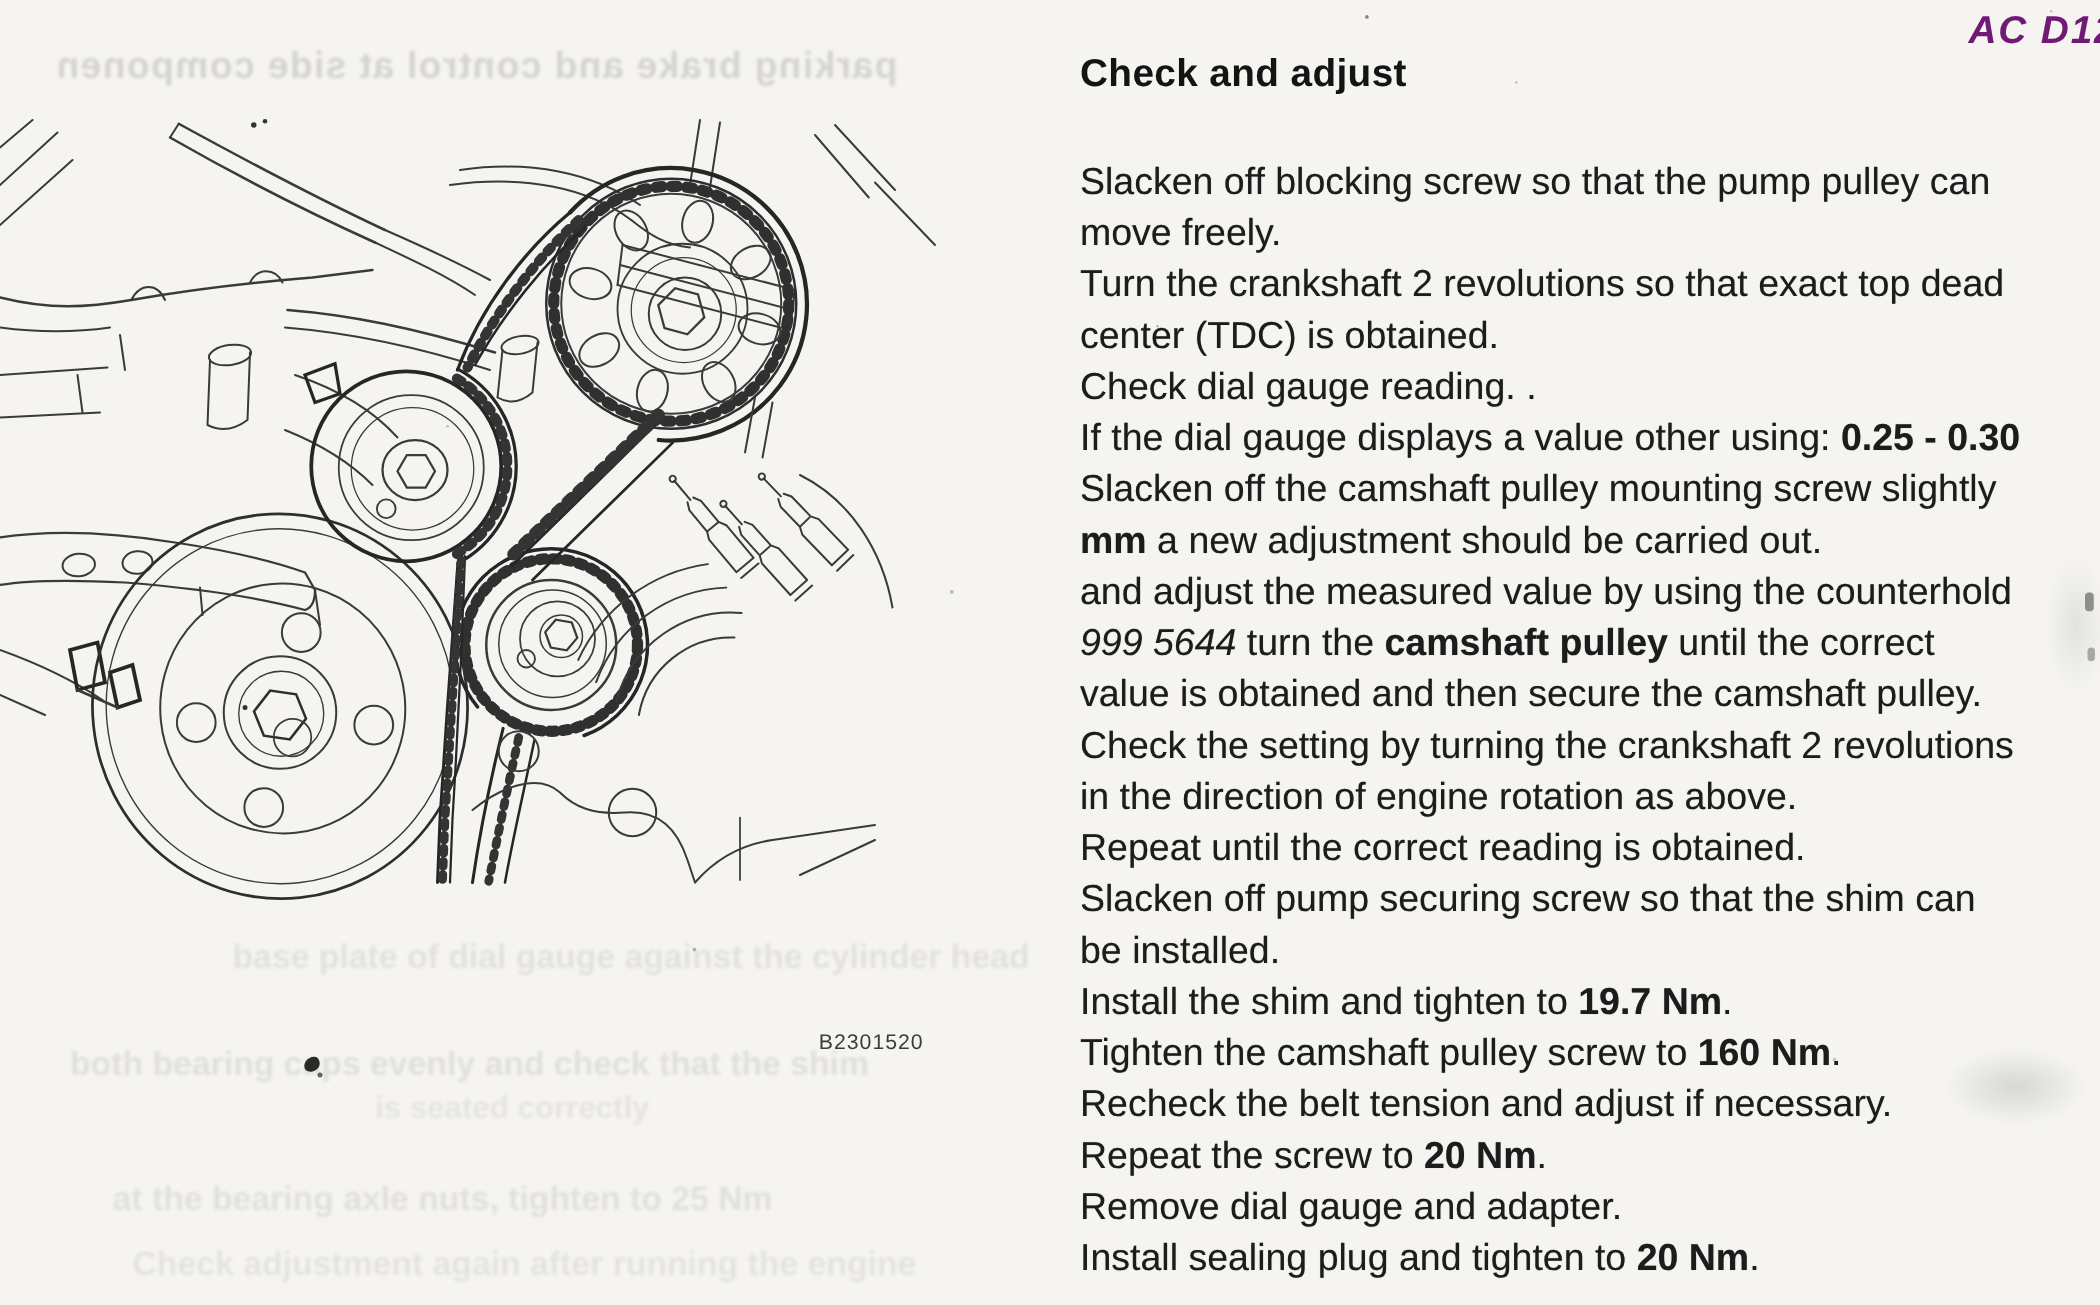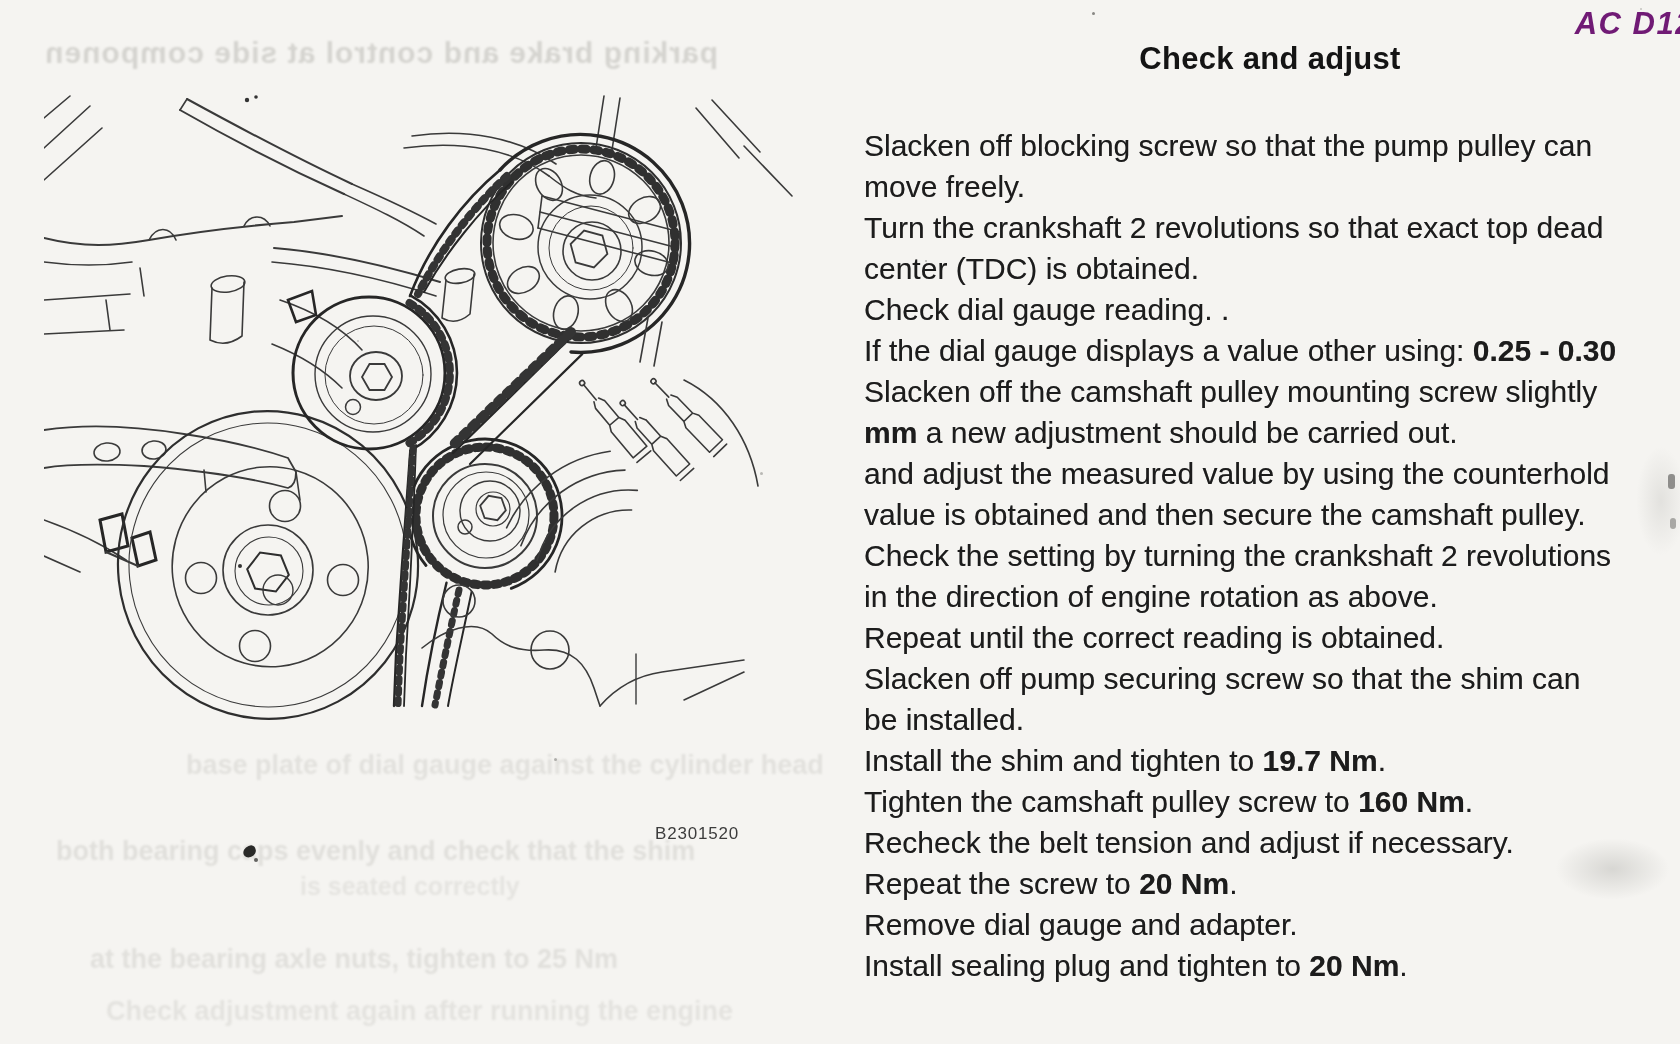--- a/index.html
+++ b/index.html
@@ -13,28 +13,28 @@
   }
   
   .doc-code{
     position:absolute;top:6px;left:1394px;width:300px;text-align:right;
     font-size:31px;font-weight:bold;font-style:italic;letter-spacing:1.5px;
     color:#701a75;
   }
   .right-col{position:absolute;left:864px;top:40px;width:812px;}
   .section-title{
     font-size:31px;font-weight:bold;line-height:38px;letter-spacing:.3px;
-    margin:0 0 47px 0;color:#141414;text-align:center;
+    margin:0 0 47px 0;color:#141414;
   }
   .instructions{font-size:30px;line-height:41px;margin-top:38px;}
   .txt-line{white-space:pre;color:#1c1c1c;text-shadow:0 0 .6px rgba(25,25,25,.45);}
   .txt-line .b{font-weight:bold;}
   .txt-line .i{font-style:italic;}
   
-  .figure-wrap{position:absolute;left:0;top:88px;width:775px;height:665px;padding-left:44px;}
+  .figure-wrap{position:absolute;left:0;top:88px;width:775px;height:665px;}
   .figure-label{
     position:absolute;left:655px;top:736px;font-size:17px;letter-spacing:.8px;
     color:#3c3c3c;
   }
   svg{display:block;}
   
   .ghost{
     position:absolute;font-weight:bold;color:var(--ghost);
     filter:blur(1.2px);white-space:nowrap;pointer-events:none;
   }
@@ -80,20 +80,21 @@
   <div class="instructions">
       <div class="txt-line"><span>Slacken off blocking screw so that the pump pulley can</span></div>
       <div class="txt-line"><span>move freely.</span></div>
       <div class="txt-line"><span>Turn the crankshaft 2 revolutions so that exact top dead</span></div>
       <div class="txt-line"><span>center (TDC) is obtained.</span></div>
       <div class="txt-line"><span>Check dial gauge reading. .</span></div>
       <div class="txt-line"><span>If the dial gauge displays a value other using: </span><span class="b">0.25 - 0.30</span></div>
       <div class="txt-line"><span>Slacken off the camshaft pulley mounting screw slightly</span></div>
       <div class="txt-line"><span class="b">mm</span><span> a new adjustment should be carried out.</span></div>
       <div class="txt-line"><span>and adjust the measured value by using the counterhold</span></div>
+      <div class="txt-line"><span class="i">999 5644</span><span> turn the </span><span class="b">camshaft pulley</span><span> until the correct</span></div>
       <div class="txt-line"><span>value is obtained and then secure the camshaft pulley.</span></div>
       <div class="txt-line"><span>Check the setting by turning the crankshaft 2 revolutions</span></div>
       <div class="txt-line"><span>in the direction of engine rotation as above.</span></div>
       <div class="txt-line"><span>Repeat until the correct reading is obtained.</span></div>
       <div class="txt-line"><span>Slacken off pump securing screw so that the shim can</span></div>
       <div class="txt-line"><span>be installed.</span></div>
       <div class="txt-line"><span>Install the shim and tighten to </span><span class="b">19.7 Nm</span><span>.</span></div>
       <div class="txt-line"><span>Tighten the camshaft pulley screw to </span><span class="b">160 Nm</span><span>.</span></div>
       <div class="txt-line"><span>Recheck the belt tension and adjust if necessary.</span></div>
       <div class="txt-line"><span>Repeat the screw to </span><span class="b">20 Nm</span><span>.</span></div>

